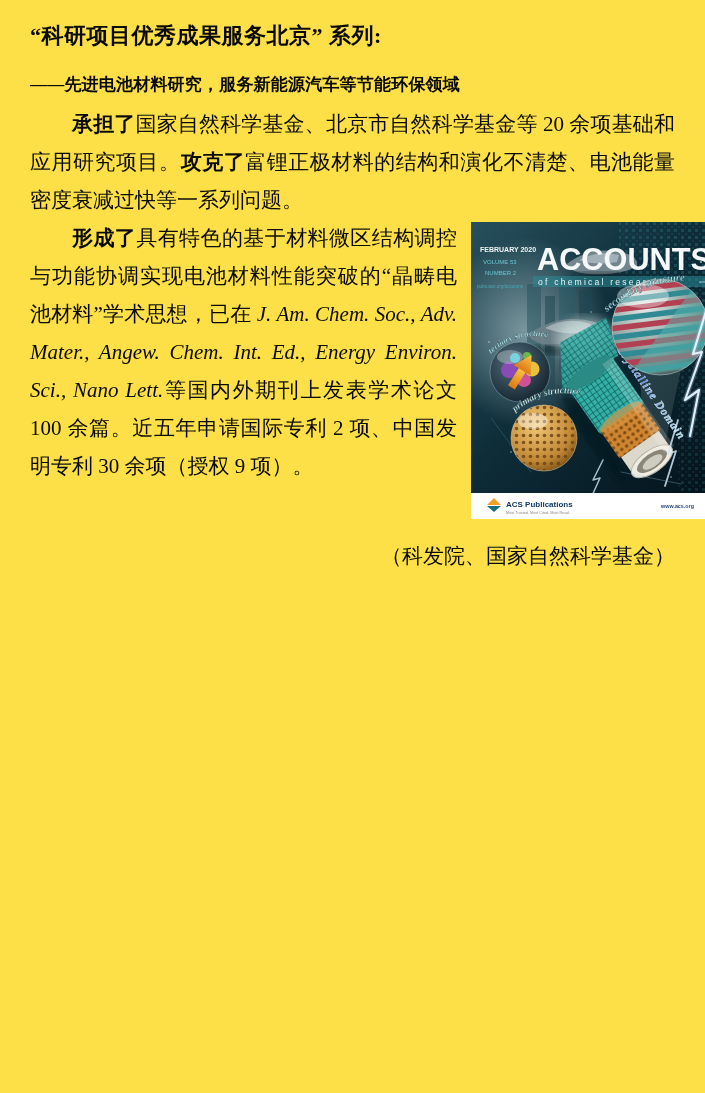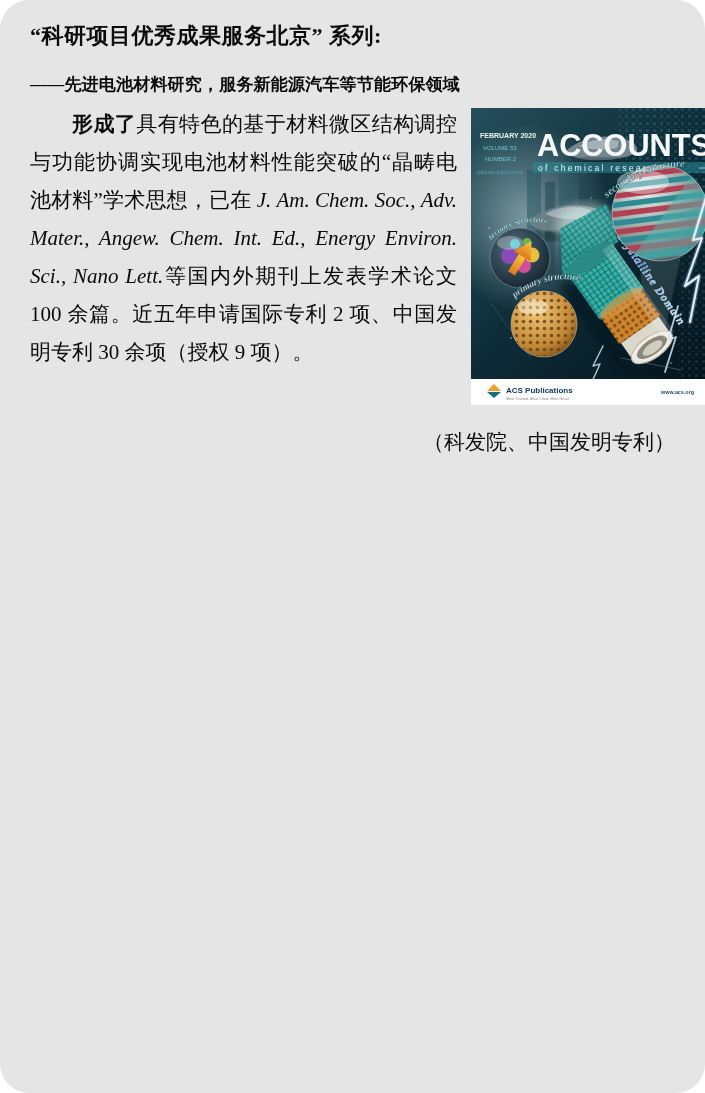--- a/index.html
+++ b/index.html
@@ -1,25 +1,24 @@
 <!DOCTYPE html>
 <html><head>
 <meta charset="utf-8">
 <style>
   html,body { margin:0; padding:0; background:#ffffff; }
   .page {
     position:relative;
     width:705px; height:1093px;
     box-sizing:border-box;
     padding:16px 30px 10px 30px;
-    background:#e5e5e5;
+    background:#fde047;
     font-family:"Liberation Serif", serif;
     color:#0a0a0a;
     overflow:hidden;
-    border-radius:29px;
   }
   .h1 {
     font-size:22px; font-weight:bold; line-height:1.45;
     margin:4px 0 0 0; letter-spacing:0.5px;
   }
   .h2 {
     font-size:17px; font-weight:bold; line-height:1.35;
     margin:22px 0 0 0; letter-spacing:0.2px;
   }
   .body { margin-top:8px; }
@@ -49,20 +48,21 @@
 <body>
 
 <div class="page">
 
   <div class="h1">“科研项目优秀成果服务北京” 系列:</div>
   <div class="h2">——先进电池材料研究，服务新能源汽车等节能环保领域</div>
 
   <div class="body">
 
 
+    <p class="para"><span class="b">承担了</span><span>国家自然科学基金、北京市自然科学基金等 20 余项基础和应用研究项目。</span><span class="b">攻克了</span><span>富锂正极材料的结构和演化不清楚、电池能量密度衰减过快等一系列问题。</span></p>
 
     <p class="para"><span class="cover-float">
       <svg viewBox="0 0 247 297" xmlns="http://www.w3.org/2000/svg">
         <defs>
           <linearGradient id="bgG" x1="0" y1="0" x2="1" y2="1">
             <stop offset="0" stop-color="#27505c"></stop>
             <stop offset="0.45" stop-color="#0e2e3a"></stop>
             <stop offset="1" stop-color="#04121a"></stop>
           </linearGradient>
           <radialGradient id="skyGlow" cx="0.5" cy="0.5" r="0.5">
@@ -259,16 +259,16 @@
           <polygon points="16,284 30,284 23,290" fill="#15707e"></polygon>
         </g>
         <text x="35" y="285" font-family="Liberation Sans, sans-serif" font-size="8" font-weight="bold" fill="#123a66">ACS Publications</text>
         <text x="35" y="292" font-family="Liberation Sans, sans-serif" font-size="3.8" fill="#8a8a8a">Most Trusted. Most Cited. Most Read.</text>
         <text x="190" y="286" font-family="Liberation Sans, sans-serif" font-size="5.4" font-weight="bold" fill="#2a4a7a">www.acs.org</text>
       </svg>
     </span><span class="b">形成了</span><span>具有特色的基于材料微区结构调控与功能协调实现电池材料性能突破的“晶畴电池材料”学术思想，已在 </span><span class="i">J. Am. Chem. Soc., Adv. Mater., Angew. Chem. Int. Ed., Energy Environ. Sci., Nano Lett.</span><span>等国内外期刊上发表学术论文 100 余篇。近五年申请国际专利 2 项、中国发明专利 30 余项（授权 9 项）。</span></p>
 
 
 
-    <p class="sig">（科发院、中国发明专利）</p>
+    <p class="sig">（科发院、国家自然科学基金）</p>
 
   </div>
 </div>
 
 </body></html>

